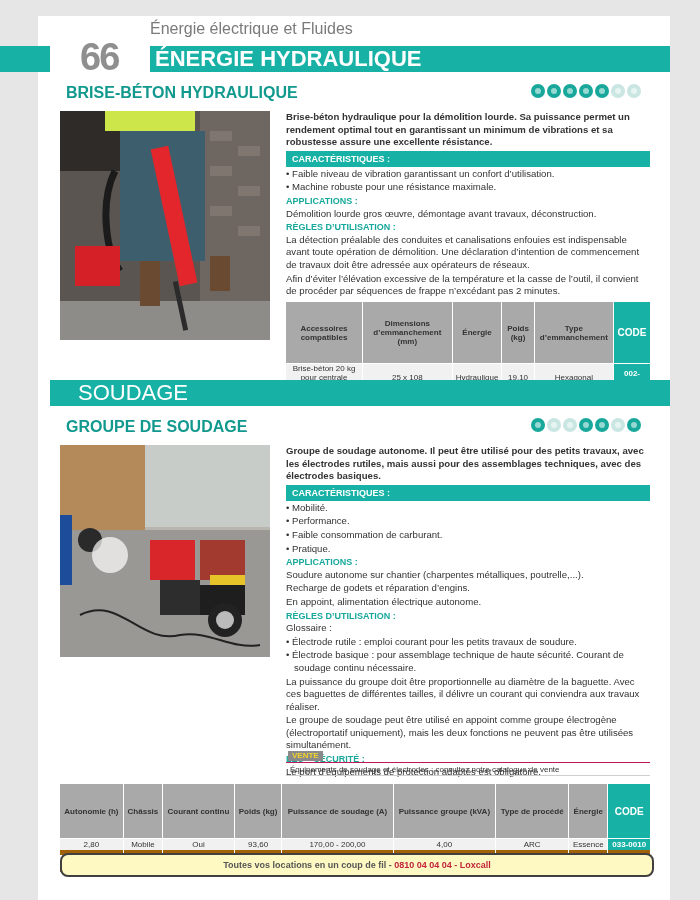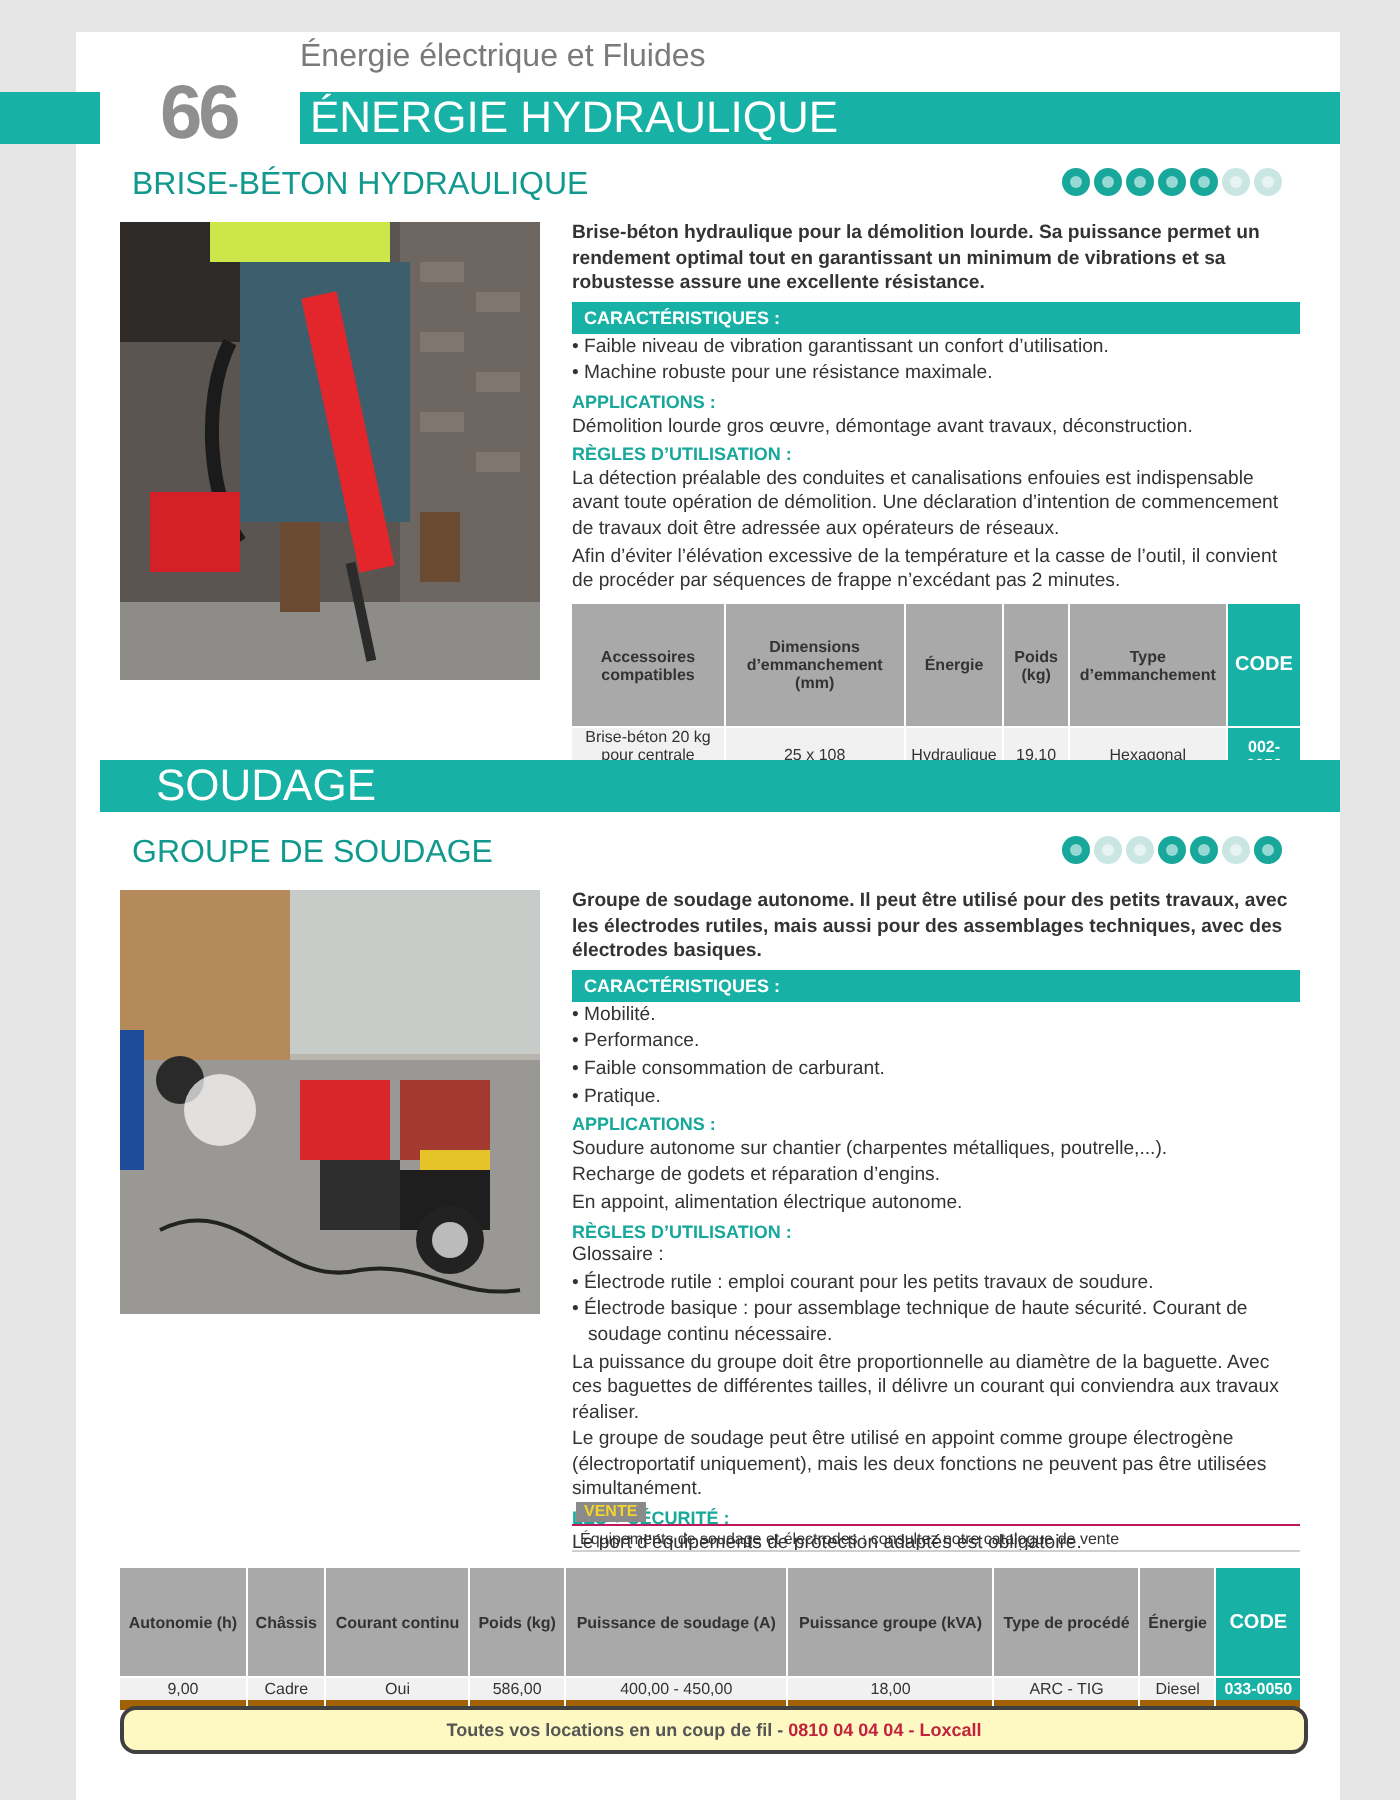--- a/index.html
+++ b/index.html
@@ -21,25 +21,25 @@
     }
     .page-num {
       position:absolute; left:80px; top:36px; font-size:38px; font-weight:bold; color:#8f8f8f; letter-spacing:-2px;
       font-family:"Liberation Sans", sans-serif;
     }
     .banner {
       position:absolute; background:#17b2a5; color:#fff;
     }
     .banner span { position:absolute; font-size:22px; }
     .banner-1 { left:150px; top:46px; width:520px; height:26px; }
-    .banner-1 span { left:5px; top:0px; }
+    .banner-1 span { left:5px; top:0px;font-weight:bold; }
     .banner-2 { left:50px; top:380px; width:620px; height:26px; }
     .banner-2 span { left:28px; top:0px; }
     .prod-title {
-      position:absolute; left:66px; font-size:16px; font-weight:normal; color:#12998e;
+      position:absolute; left:66px; font-size:16px; font-weight:bold; color:#12998e;
     }
     .icons { position:absolute; left:531px; display:flex; gap:2px; }
     .icon {
       width:14px; height:14px; border-radius:50%; background:#17a89b;
       position:relative;
     }
     .icon.dim { background:#c9e6e3; }
     .icon::after {
       content:""; position:absolute; left:4px; top:4px; width:6px; height:6px; border-radius:50%;
       background:rgba(255,255,255,0.55);
@@ -232,20 +232,31 @@
     <th>Châssis</th>
     <th>Courant continu</th>
     <th>Poids (kg)</th>
     <th>Puissance de soudage (A)</th>
     <th>Puissance groupe (kVA)</th>
     <th>Type de procédé</th>
     <th>Énergie</th>
     <th class="code">CODE</th>
   </tr>
   <tr>
+    <td>2,80</td>
+    <td>Mobile</td>
+    <td>Oui</td>
+    <td>93,60</td>
+    <td>170,00 - 200,00</td>
+    <td>4,00</td>
+    <td>ARC</td>
+    <td>Essence</td>
+    <td class="code">033-0010</td>
+  </tr>
+  <tr>
     <td>9,00</td>
     <td>Cadre</td>
     <td>Oui</td>
     <td>586,00</td>
     <td>400,00 - 450,00</td>
     <td>18,00</td>
     <td>ARC - TIG</td>
     <td>Diesel</td>
     <td class="code">033-0050</td>
   </tr>

